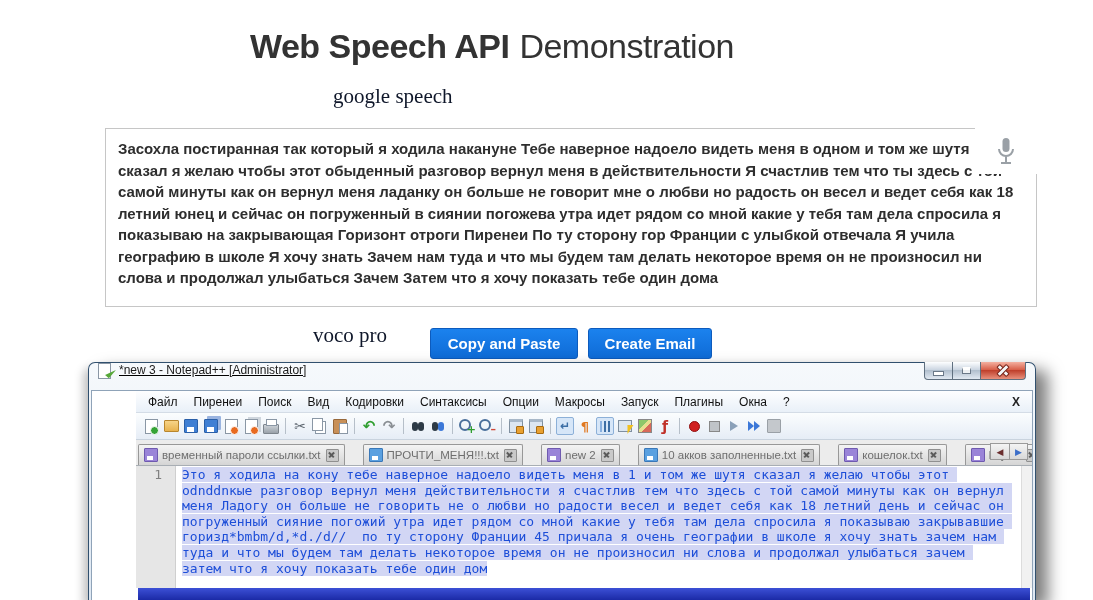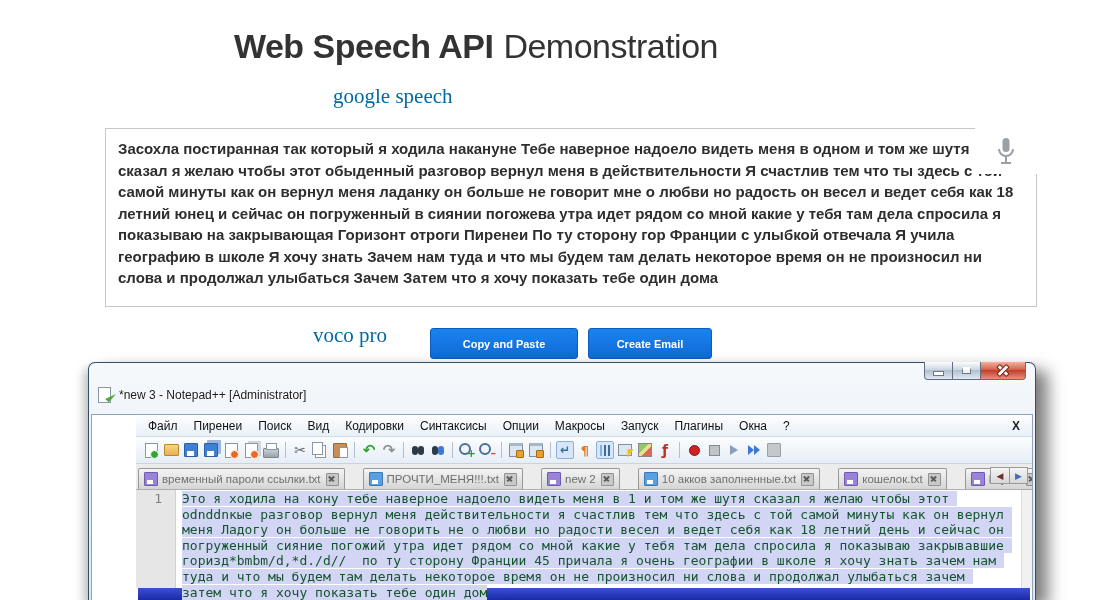--- a/index.html
+++ b/index.html
@@ -1,50 +1,50 @@
 <!DOCTYPE html>
 <html><head>
 <meta charset="utf-8">
 <style>
   html,body{margin:0;padding:0;background:#fff;}
   .stage{position:relative;width:1093px;height:600px;overflow:hidden;background:#fff;
          font-family:"Liberation Sans",sans-serif;}
 
   
   .page-title{position:absolute;top:0;left:0;width:904px;text-align:center;text-indent:48px;
-              font-size:34px;line-height:46px;color:#333;letter-spacing:-0.5px;}
+              font-size:34px;line-height:46px;color:#333;letter-spacing:-0.5px;padding-left:16px;}
   .page-title .strong{font-weight:700;margin-right:10px;}
   .page-title .light{font-weight:400;}
 
-  .red-label{position:absolute;font-family:"Liberation Serif",serif;font-size:21px;color:#0369a1;}
+  .red-label{position:absolute;font-family:"Liberation Serif",serif;font-size:21px;color:#0f172a;}
   .gs-label{left:333px;top:84px;}
   .voco-label{left:313px;top:323px;}
 
   
   .results-box{position:absolute;left:105px;top:128px;width:932px;height:179px;
                border:1px solid #c6c6c6;background:#fff;box-sizing:border-box;}
   .results-text{padding:9px 14px 0 12px;font-size:15px;font-weight:700;color:#2e2e2e;
                 line-height:21.5px;white-space:pre-wrap;}
   .mic-wrap{position:absolute;top:-1px;right:-1px;width:62px;height:46px;background:#fff;
             display:flex;align-items:flex-start;justify-content:center;padding-top:9px;box-sizing:border-box;}
 
   
   .btn{position:absolute;top:328px;height:31px;background:linear-gradient(#1b82ee,#0f6bd6);
-       border:1px solid #0d5bbd;border-radius:3px;color:#fff;font-weight:700;font-size:11px;
+       border:1px solid #0d5bbd;border-radius:3px;color:#fff;font-weight:700;font-size:15px;
        display:flex;align-items:center;justify-content:center;cursor:pointer;box-sizing:border-box;}
   .btn-copy{left:430px;width:148px;}
   .btn-email{left:588px;width:124px;}
 
   
   .npp{position:absolute;left:88px;top:362px;width:948px;height:238px;box-sizing:border-box;
        border:1px solid #31506e;border-bottom:none;border-radius:7px 7px 0 0;
        background:linear-gradient(#f6f9fc,#dde7f2);
        box-shadow:12px 8px 16px rgba(0,0,0,.5),-5px 6px 10px rgba(0,0,0,.22);
        display:flex;flex-direction:column;}
-  .titlebar{height:27px;display:flex;align-items:flex-end;padding:12px 8px;position:relative;flex:0 0 auto;}
+  .titlebar{height:27px;display:flex;align-items:flex-start;padding:0 8px;position:relative;flex:0 0 auto;text-decoration:underline;}
   .npp-icon{width:16px;height:15px;position:relative;margin-right:6px;}
   .npp-icon .pg{position:absolute;left:1px;top:0;width:11px;height:14px;background:#fff;border:1px solid #8a97a5;}
   .npp-icon .pen{position:absolute;right:0;bottom:0;width:0;height:0;
                  border-left:5px solid transparent;border-bottom:11px solid #57a839;transform:rotate(40deg);}
   .win-title{font-size:12px;color:#1a1a1a;text-shadow:0 0 3px #fff;}
   .caption{position:absolute;top:-1px;right:9px;display:flex;}
   .cap{height:18px;border:1px solid #5f6f7f;border-top:none;box-sizing:border-box;
        display:flex;align-items:center;justify-content:center;position:relative;
        background:linear-gradient(#fdfeff,#ccd6e2 45%,#aebccb 46%,#e1e9f2);}
   .cap-min{width:29px;border-radius:0 0 0 4px;}
@@ -146,21 +146,21 @@
   .tab-arrow{width:19px;height:17px;background:linear-gradient(#f4f4f4,#d8d8d8);border:1px solid #9a9a9a;
              display:flex;align-items:center;justify-content:center;font-size:9px;box-sizing:border-box;}
   .tab-arrow.left{color:#6b2f2f;border-right:none;}
   .tab-arrow.right{color:#3c6ec8;}
 
   
   .editor{flex:1;display:flex;background:#fff;min-height:0;font-family:"DejaVu Sans Mono","Liberation Mono",monospace;
           font-size:13px;line-height:15.6px;position:relative;}
   .gutter{width:40px;flex:0 0 auto;background:#e6e6e6;border-right:1px solid #cfcfcf;
           text-align:right;padding:1px 13px 0 0;color:#808080;box-sizing:border-box;}
-  .code{flex:1;padding:1px 14px 0 6px;color:#14532d;white-space:pre-wrap;word-break:break-word;min-width:0;}
+  .code{flex:1;padding:1px 14px 0 6px;color:#1d4ed8;white-space:pre-wrap;word-break:break-word;min-width:0;}
   .code .sel{background:#d2d6f4;}
   .vscroll{width:10px;flex:0 0 auto;background:#f1f1f1;border-left:1px solid #dcdcdc;}
 
   .bottom-blue{height:12px;flex:0 0 auto;margin:0 2px;background:linear-gradient(#3c50d6,#1b2aa6);}
 
   
   .mic-svg{display:block;}
 </style>
 </head>
 <body>

